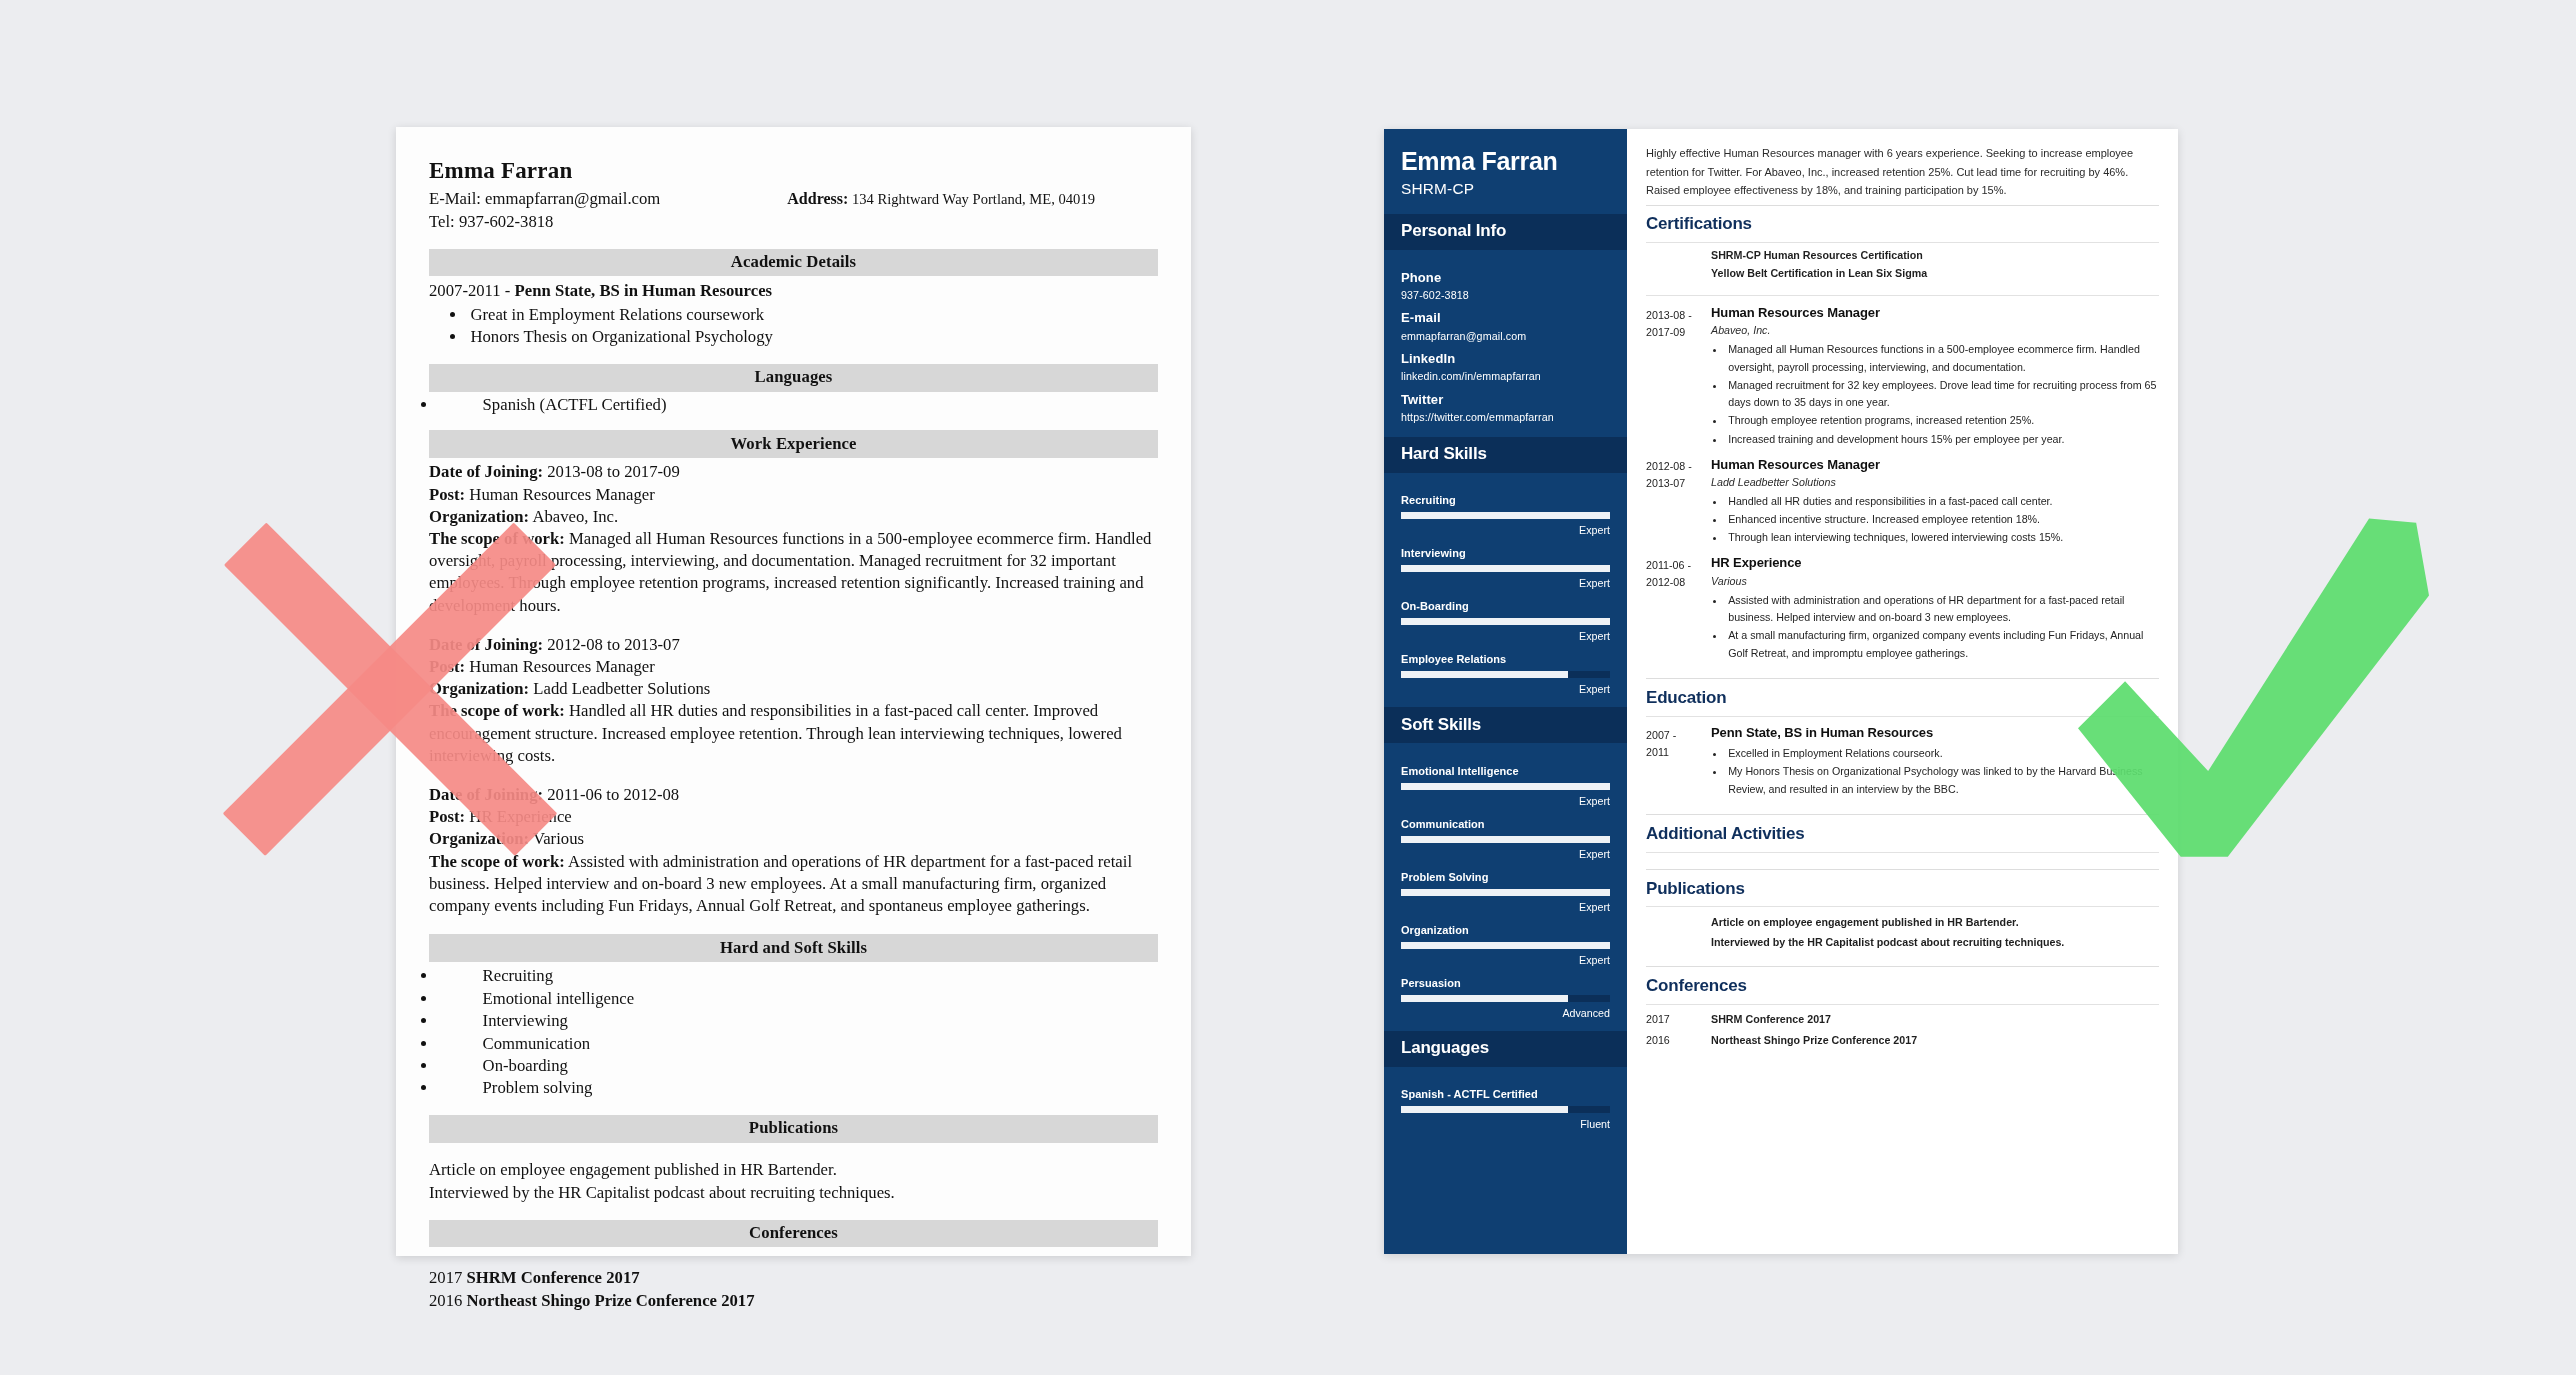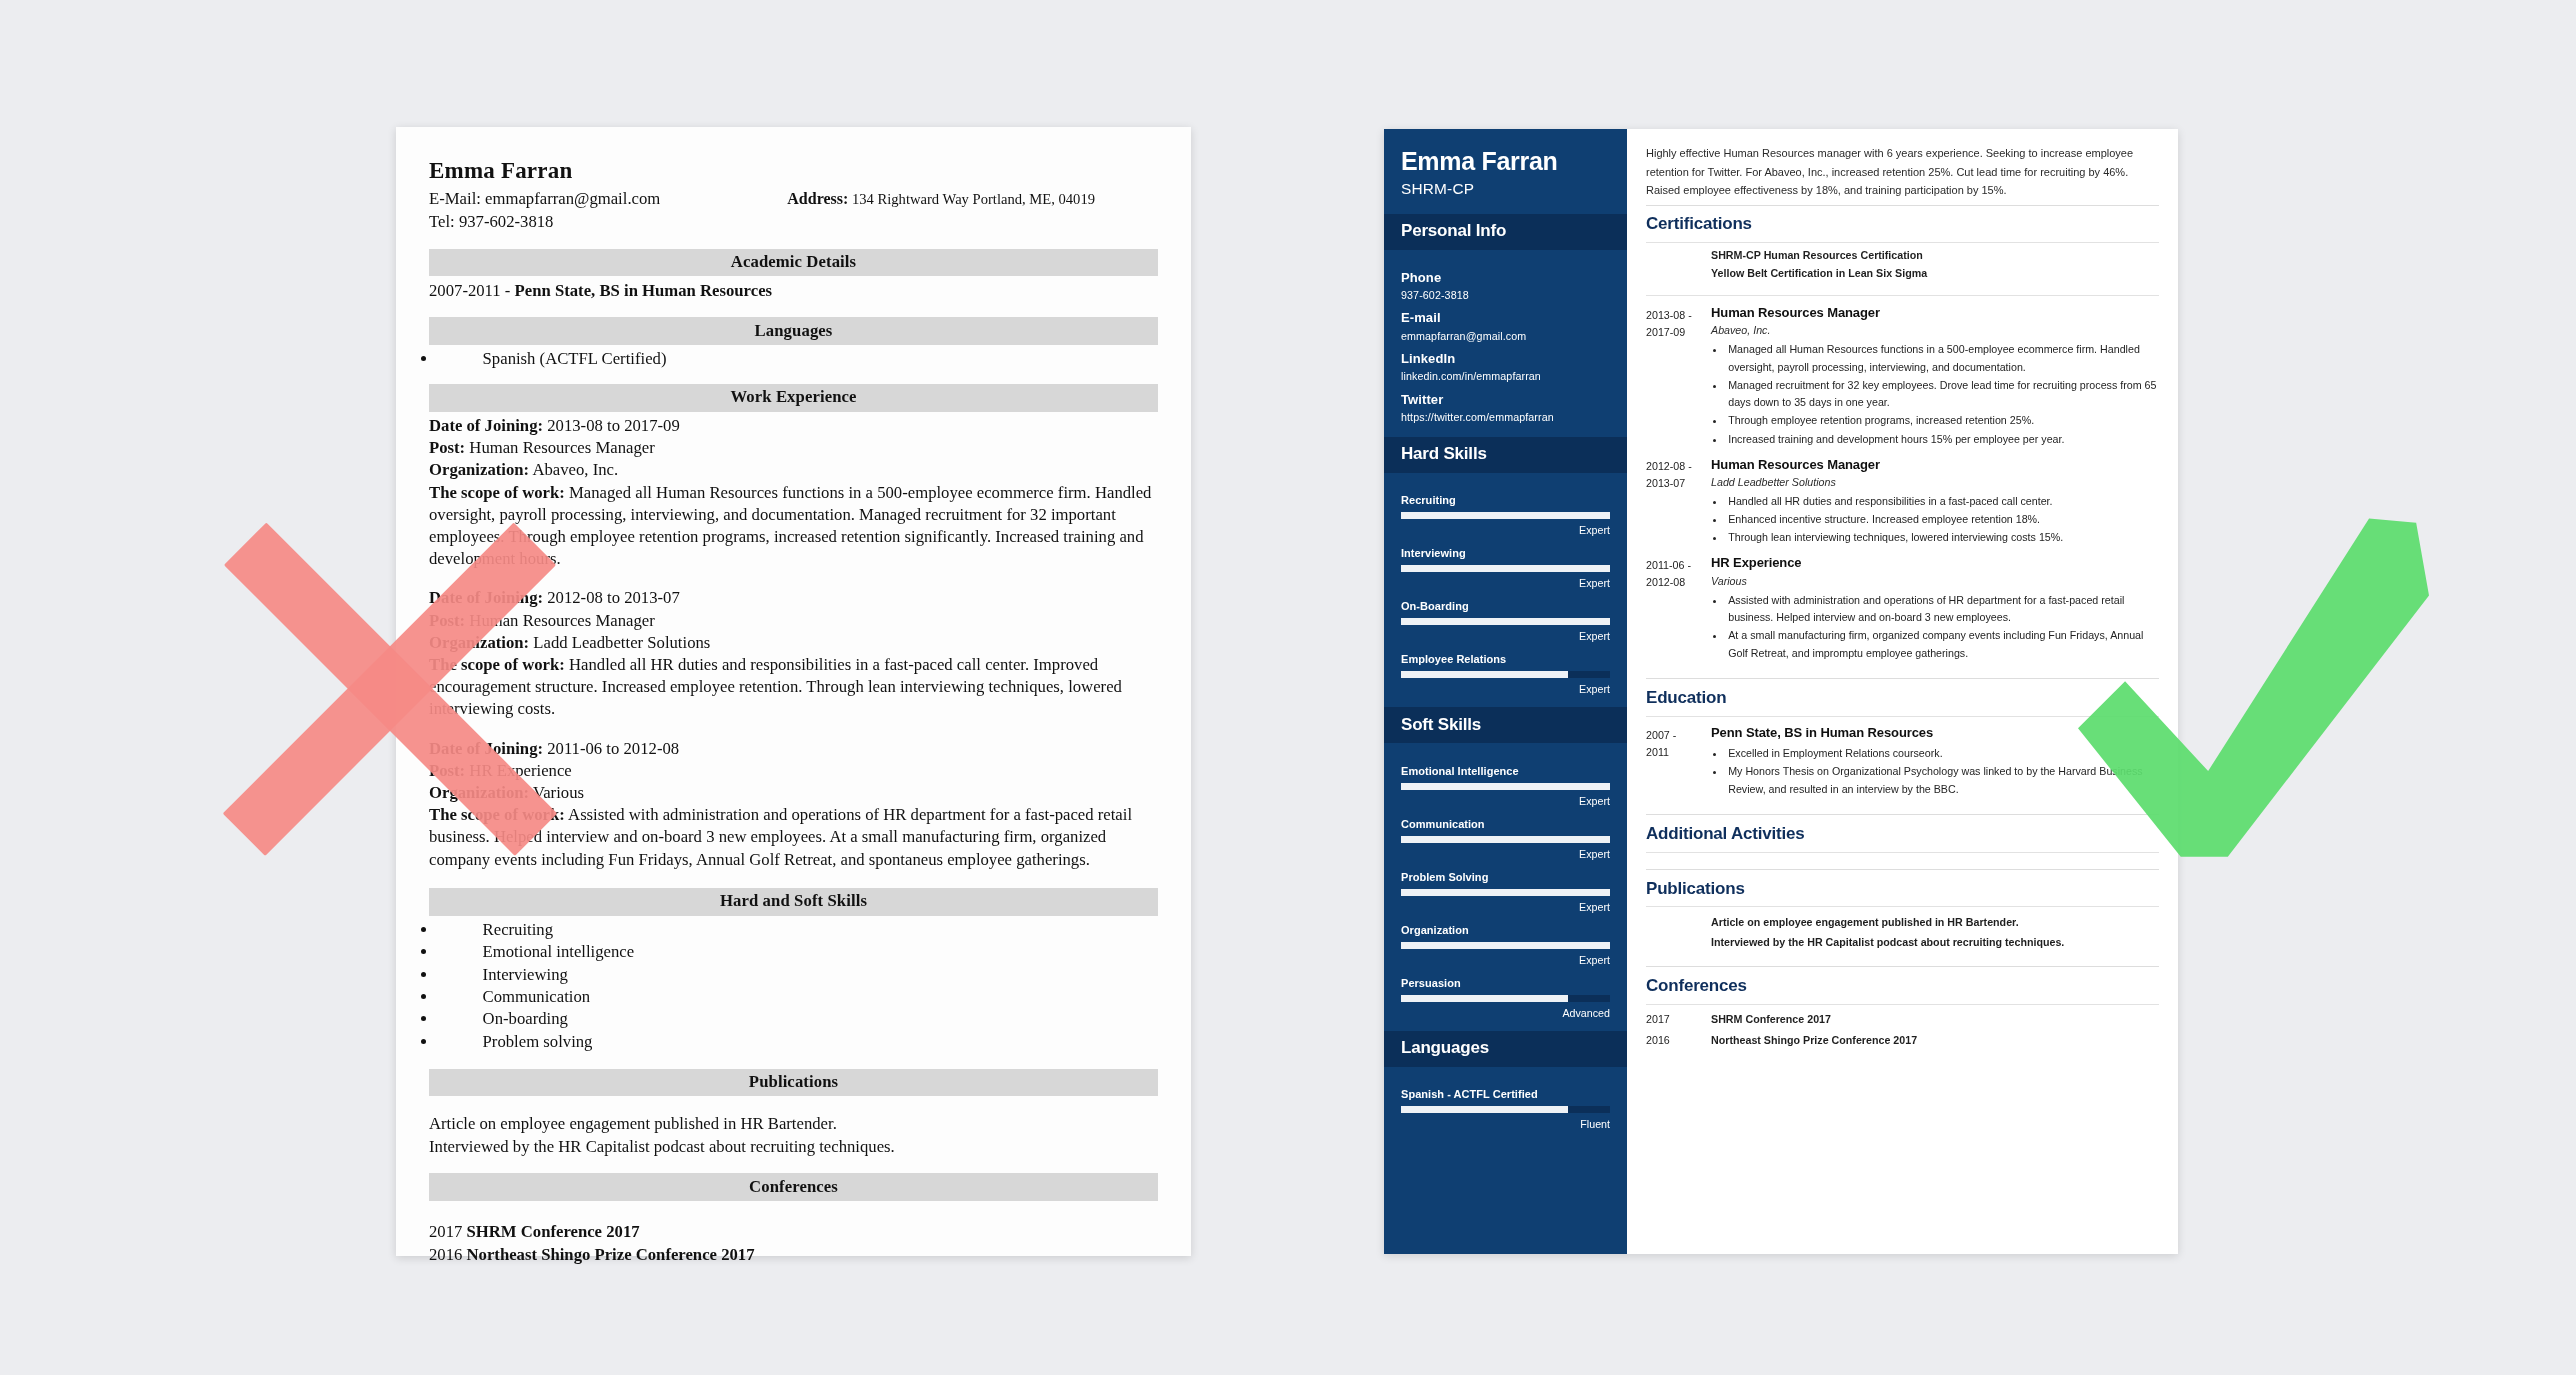--- a/index.html
+++ b/index.html
@@ -151,20 +151,24 @@
       <div class="bad-contact-right">
         <b>Address:</b>
         <span>134 Rightward Way Portland, ME, 04019</span>
       </div>
     </div>
 
     <div class="bad-band">Academic Details</div>
     <div class="bad-line">
       <span>2007-2011 - </span><b>Penn State, BS in Human Resources</b>
     </div>
+    <ul class="bad-ul">
+      <li>Great in Employment Relations coursework</li>
+      <li>Honors Thesis on Organizational Psychology</li>
+    </ul>
 
     <div class="bad-band">Languages</div>
     <ul class="bad-lang-ul">
       <li><span>Spanish (ACTFL Certified)</span></li>
     </ul>
 
     <div class="bad-band">Work Experience</div>
 
     <div class="bad-job">
       <div class="bad-line"><b>Date of Joining:</b> <span>2013-08 to 2017-09</span></div>

